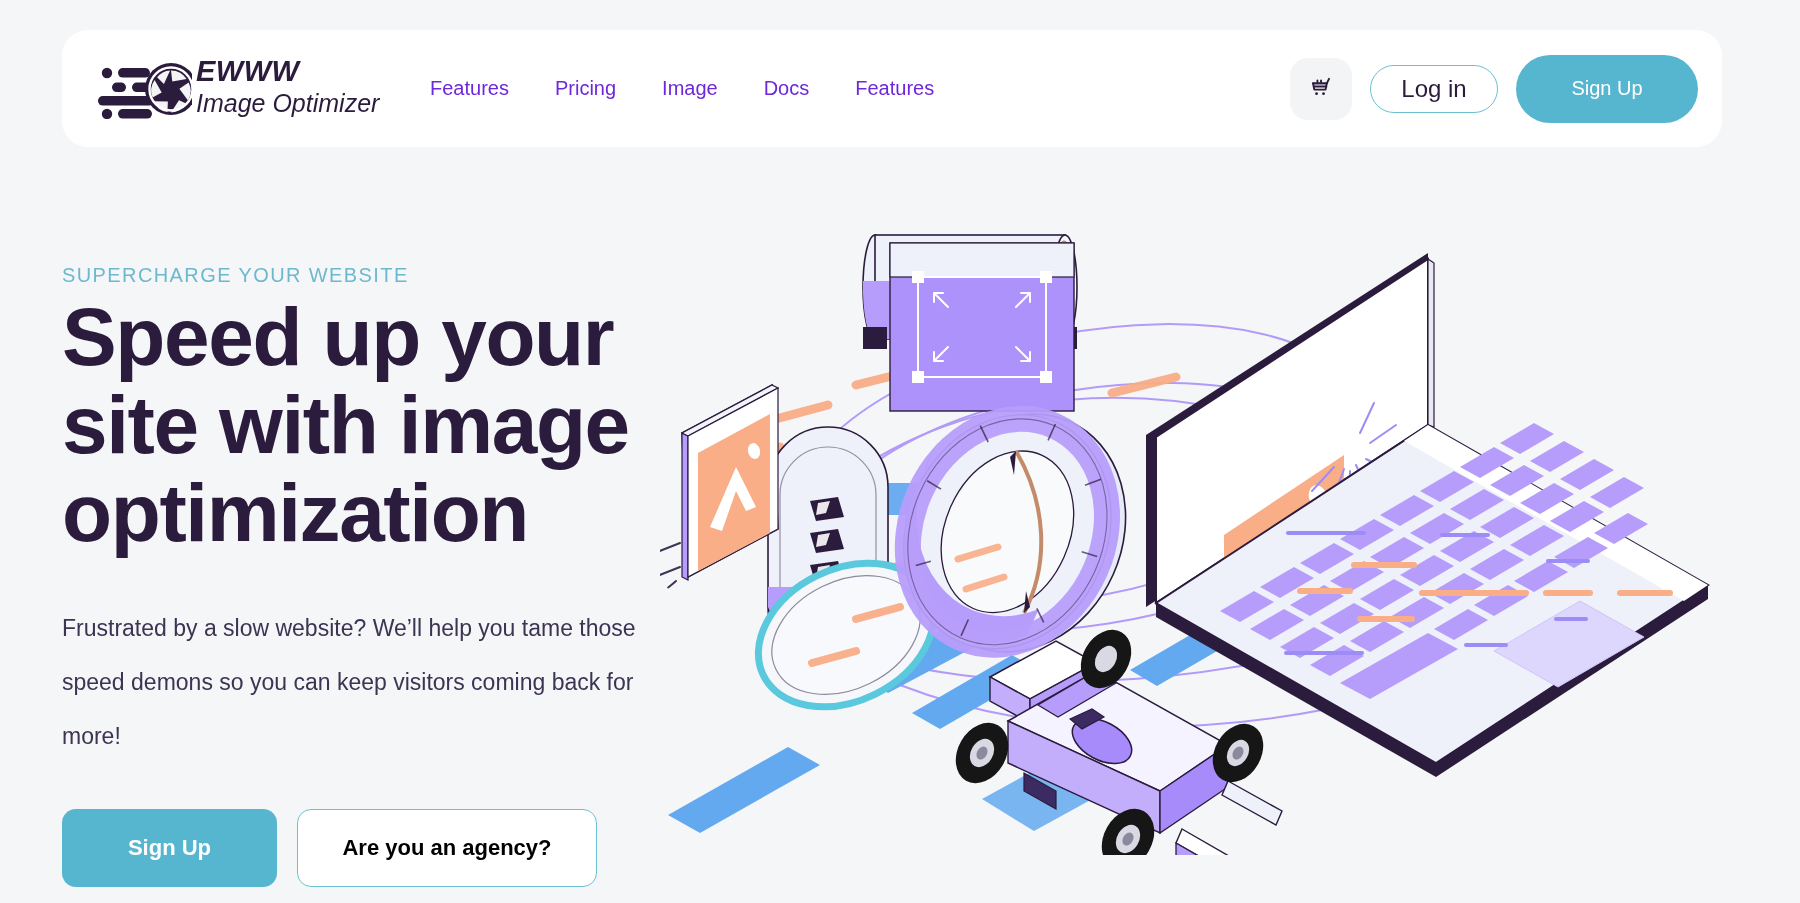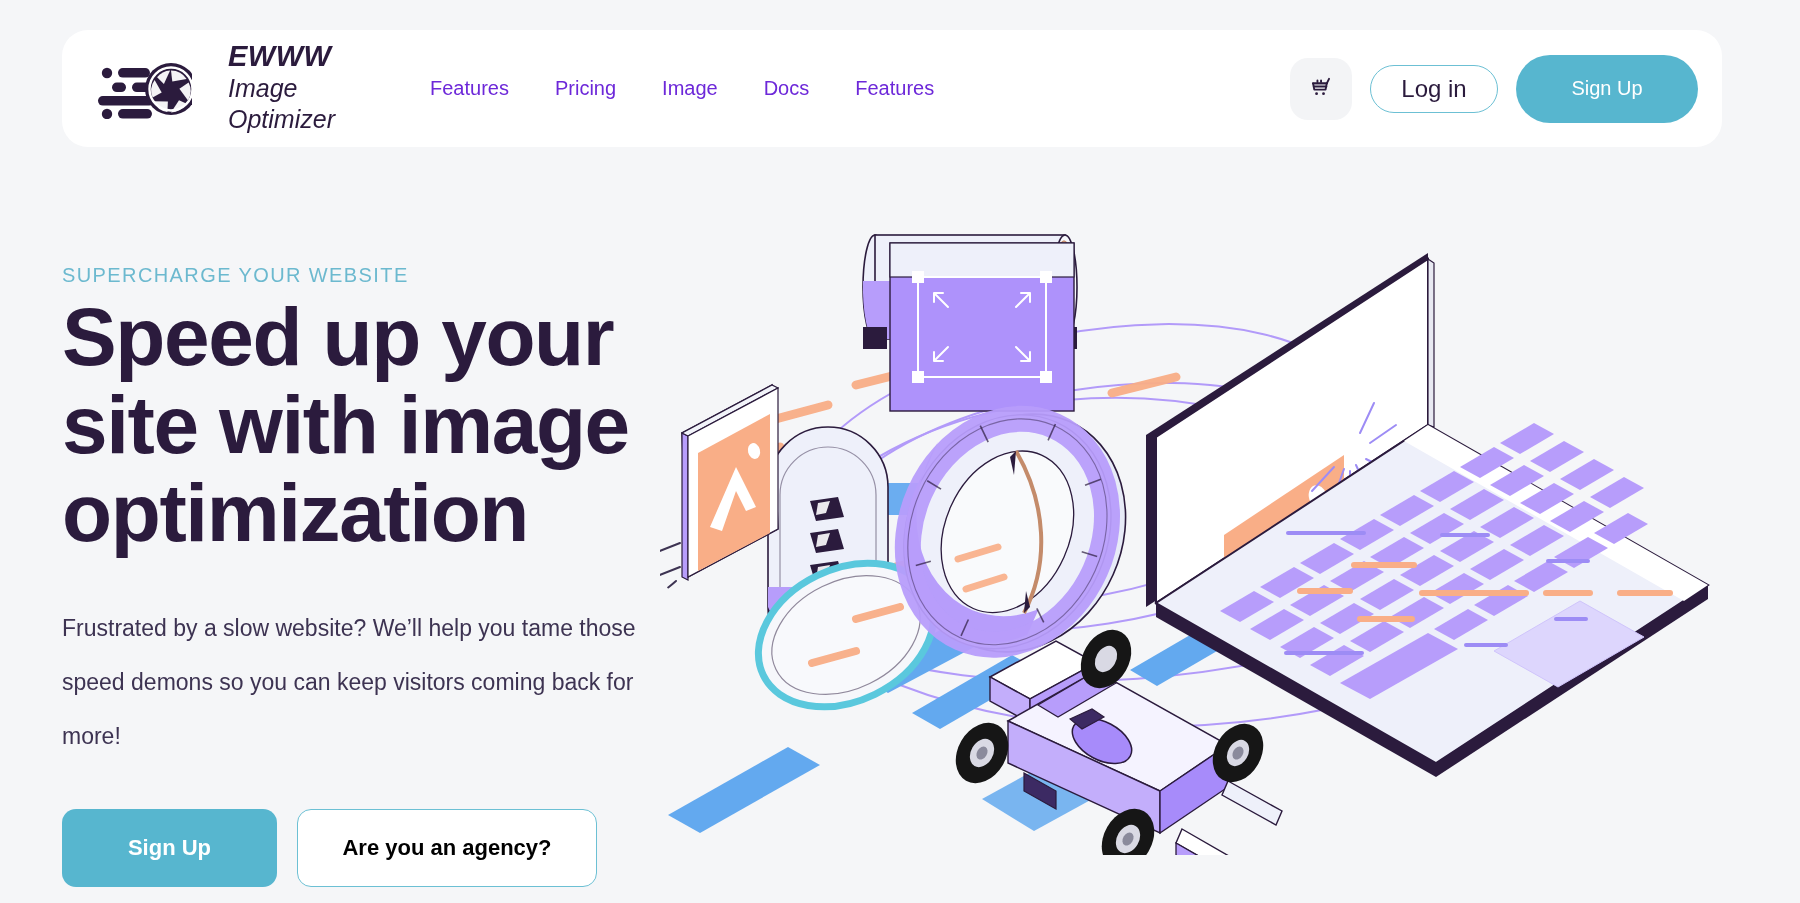--- a/index.html
+++ b/index.html
@@ -11,21 +11,21 @@
   }
   .page { position:relative; width:1800px; height:903px; background:#f5f6f8; }
 
   
   .header-card {
     position:absolute; left:62px; top:30px;
     width:1660px; height:117px;
     background:#ffffff; border-radius:26px;
     display:flex; align-items:center;
   }
-  .brand { display:flex; align-items:center; margin-left:26px; width:300px;gap:32px; }
+  .brand { display:flex; align-items:center; margin-left:26px; width:300px; }
   .brand-mark { width:104px; height:60px; flex:0 0 104px; }
   .brand-text { margin-left:4px; }
   .brand-name {
     font-size:29px; font-weight:bold; font-style:italic;
     color:#2b1b3d; letter-spacing:0.5px; line-height:1.0;
   }
   .brand-sub {
     font-size:25px; font-style:italic; color:#2b1b3d;
     line-height:1.25; margin-top:2px;
   }

